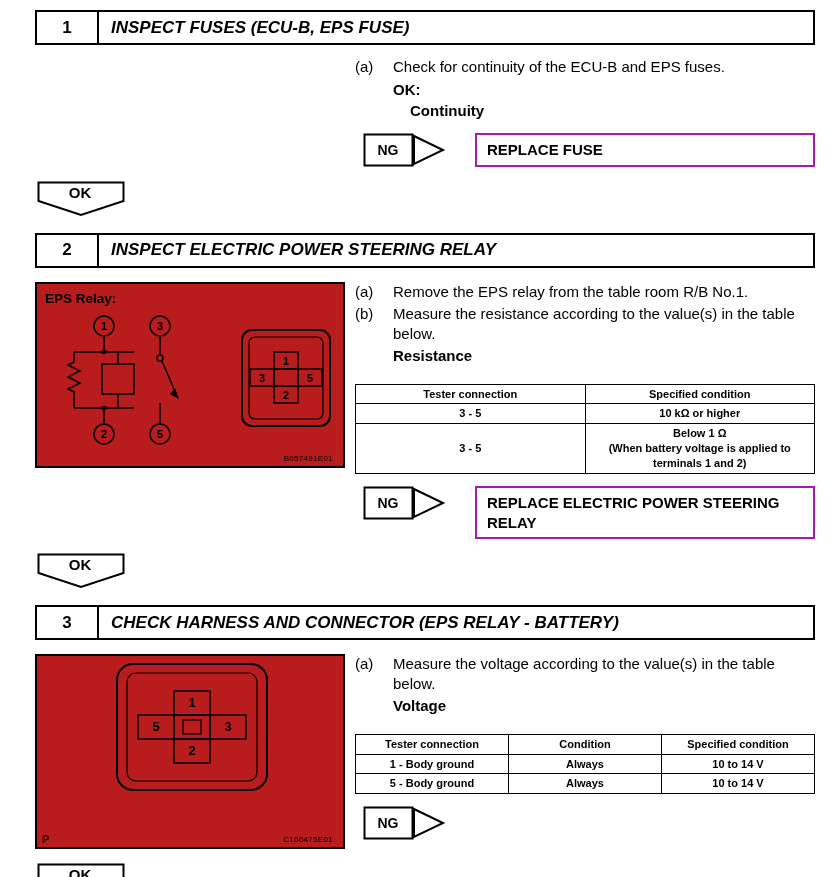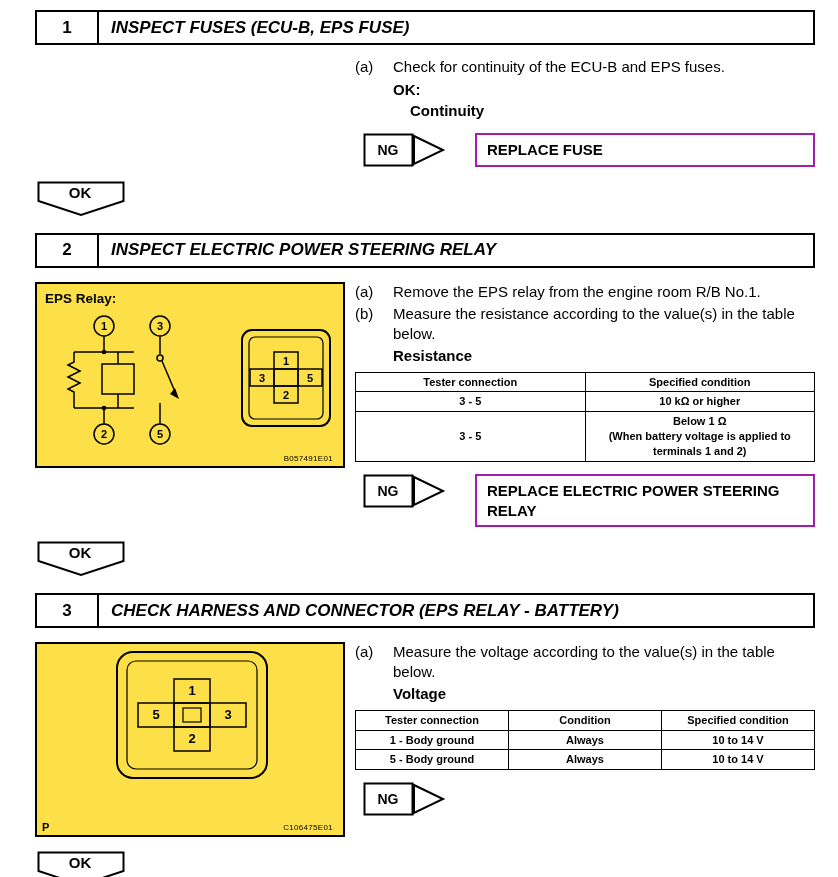--- a/index.html
+++ b/index.html
@@ -15,35 +15,35 @@
     width: 62px; flex: none; border-right: 2.5px solid #000;
     display: flex; align-items: center; justify-content: center;
     font-size: 17px; font-weight: bold;
   }
   .step-title { flex: 1; display: flex; align-items: center; padding-left: 12px; font-size: 17px; font-weight: bold; font-style: italic; }
 
   .right-only { margin-left: 320px; margin-top: 12px; }
   .step-body { display: flex; align-items: flex-start; margin-top: 14px; }
   .content { flex: 1; margin-left: 10px; }
 
-  .figure { width: 310px; flex: none; border: 2px solid #000; position: relative; background: #fde047; }
+  .figure { width: 310px; flex: none; border: 2px solid #000; position: relative; background: #b91c1c; }
   .fig2 { height: 186px; }
   .fig3 { height: 195px; }
   .figure-title { font-size: 13.5px; font-weight: bold; padding: 7px 0 0 8px; }
   .figure-code { position: absolute; right: 10px; bottom: 3px; font-size: 8px; letter-spacing: 0.3px; }
   .figure-corner { position: absolute; left: 5px; bottom: 2px; font-size: 11px; font-weight: bold; }
   .fig-svg { display: block; margin: 2px auto 0 auto; }
 
   .list-item { display: flex; font-size: 15px; line-height: 1.3; margin-bottom: 3px; }
   .li-label { width: 38px; flex: none; }
   .li-text { flex: 1; }
   .sub-label { font-weight: bold; font-size: 15px; margin-left: 38px; line-height: 1.3; margin-bottom: 2px; }
   .sub-value { font-weight: bold; font-size: 15px; margin-left: 55px; line-height: 1.3; }
 
-  .spec-table { border-collapse: collapse; width: 100%; margin-top: 6px; }
+  .spec-table { border-collapse: collapse; width: 100%; margin-top: 18px; }
   .spec-table th, .spec-table td {
     border: 1.5px solid #000; font-size: 11px; font-weight: bold;
     text-align: center; vertical-align: middle; padding: 2px 4px; line-height: 1.35;
   }
   .w50 { width: 50%; }
   .w33 { width: 33.3%; }
   .pre-line { white-space: pre-line; }
 
   .ng-row { display: flex; align-items: flex-start; margin-top: 12px; margin-left: 8px; gap: 24px; }
   .ng-arrow { flex: none; display: block; }
@@ -149,21 +149,21 @@
           <text class="pin-text" x="268" y="73.5">5</text>
           <rect class="draw" x="232" y="78" width="24" height="17"></rect>
           <text class="pin-text" x="244" y="90.5">2</text>
         </svg>
         <div class="figure-code">B057491E01</div>
       </div>
 
       <div class="content">
         <div class="list-item">
           <span class="li-label">(a)</span>
-          <span class="li-text">Remove the EPS relay from the engine room R/B No.1.</span>
+          <span class="li-text">Remove the EPS relay from the table room R/B No.1.</span>
         </div>
         <div class="list-item">
           <span class="li-label">(b)</span>
           <span class="li-text">Measure the resistance according to the value(s) in the table below.</span>
         </div>
         <div class="sub-label">Resistance</div>
 
         <table class="spec-table">
           <thead>
             <tr>

